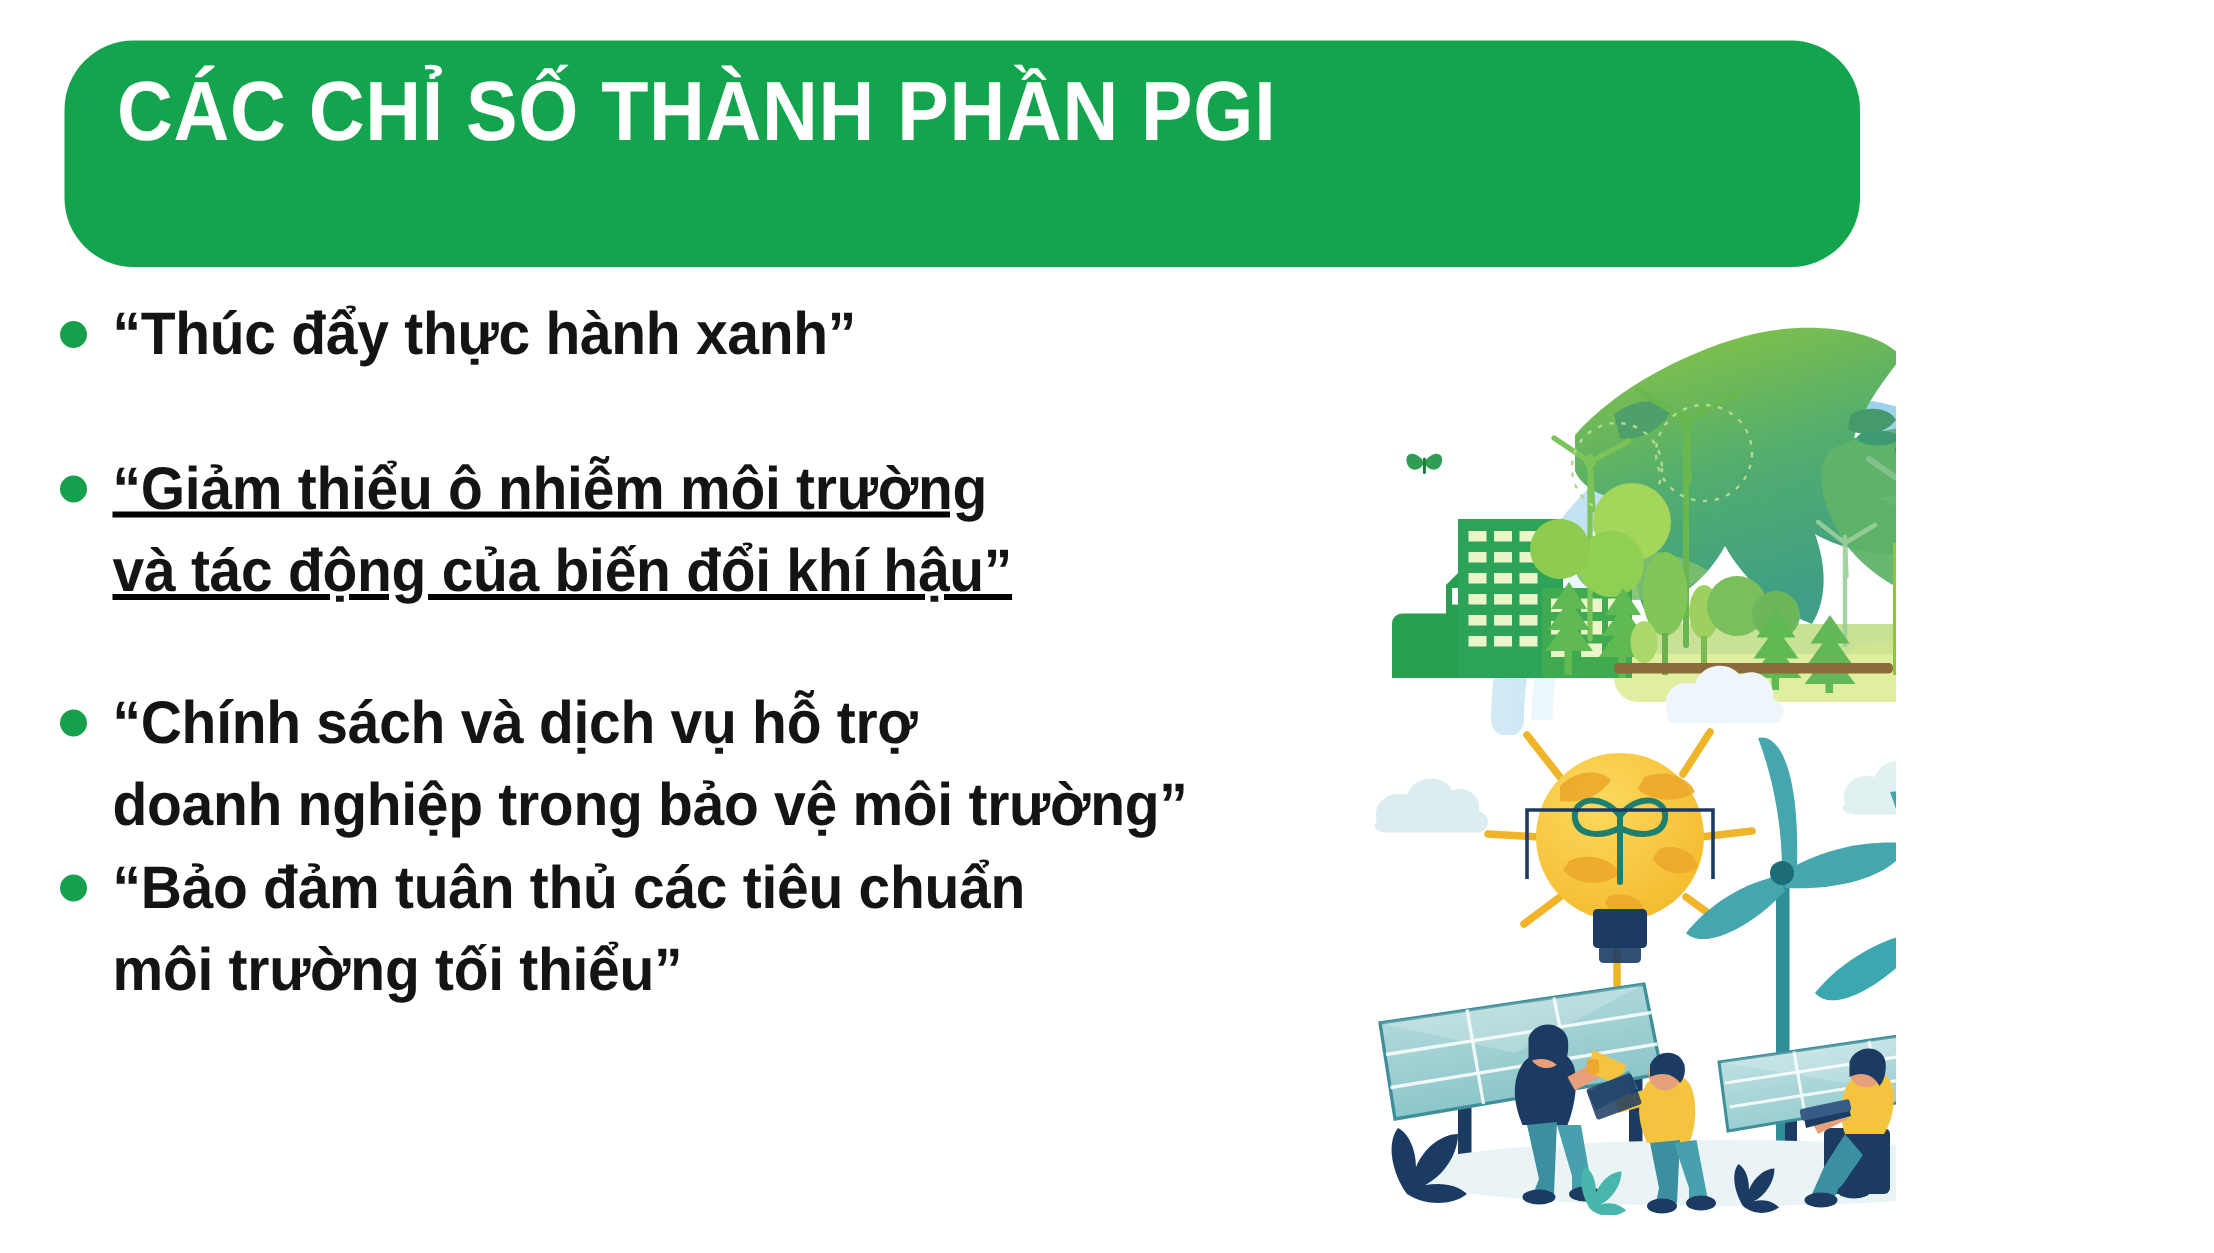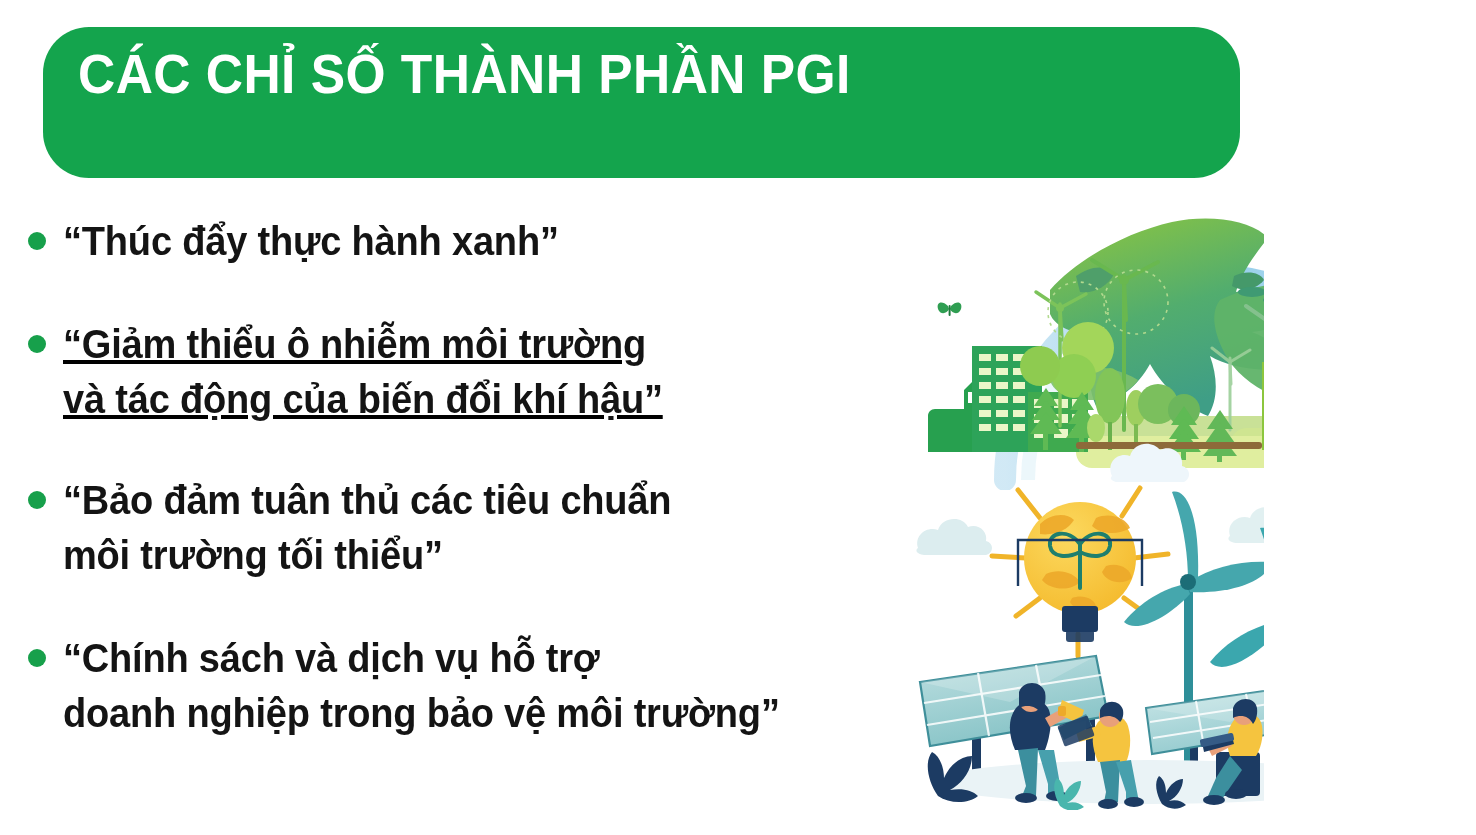--- a/index.html
+++ b/index.html
@@ -38,24 +38,23 @@
     letter-spacing: 0.5px;
     white-space: nowrap;
     transform: scaleX(0.92);
     transform-origin: left top;
     line-height: 1.05;
   }
 
   
   #bullet-list {
     position: absolute;
-    left: 28px;
+    left: 40px;
     top: 196px;
     width: 880px;
-    margin-top: 18px;
   }
   .bullet-item {
     position: relative;
     display: flex;
     align-items: flex-start;
   }
   .bullet-dot {
     flex: 0 0 auto;
     width: 18px;
     height: 18px;
@@ -110,30 +109,30 @@
       <span class="bullet-dot"></span>
       <span class="bullet-text">“Thúc đẩy thực hành xanh”</span>
     </div>
 
     <div class="bullet-item b1">
       <span class="bullet-dot"></span>
       <span class="bullet-text">“Giảm thiểu ô nhiễm môi trường
 và tác động của biến đổi khí hậu”</span>
     </div>
 
+    <div class="bullet-item b3">
+      <span class="bullet-dot"></span>
+      <span class="bullet-text">“Chính sách và dịch vụ hỗ trợ
+doanh nghiệp trong bảo vệ môi trường”</span>
+    </div>
+
     <div class="bullet-item b2">
       <span class="bullet-dot"></span>
       <span class="bullet-text">“Bảo đảm tuân thủ các tiêu chuẩn
 môi trường tối thiểu”</span>
-    </div>
-
-    <div class="bullet-item b3">
-      <span class="bullet-dot"></span>
-      <span class="bullet-text">“Chính sách và dịch vụ hỗ trợ
-doanh nghiệp trong bảo vệ môi trường”</span>
     </div>
 
   </div>
 
   <div id="illustration-column">
 
     <svg class="art" id="eco-city-illustration" width="560" height="310" viewBox="0 0 560 310">
       <defs>
         <linearGradient id="arcGrad" x1="0" y1="0" x2="1" y2="0">
           <stop offset="0" stop-color="#cfe8f5"></stop>

